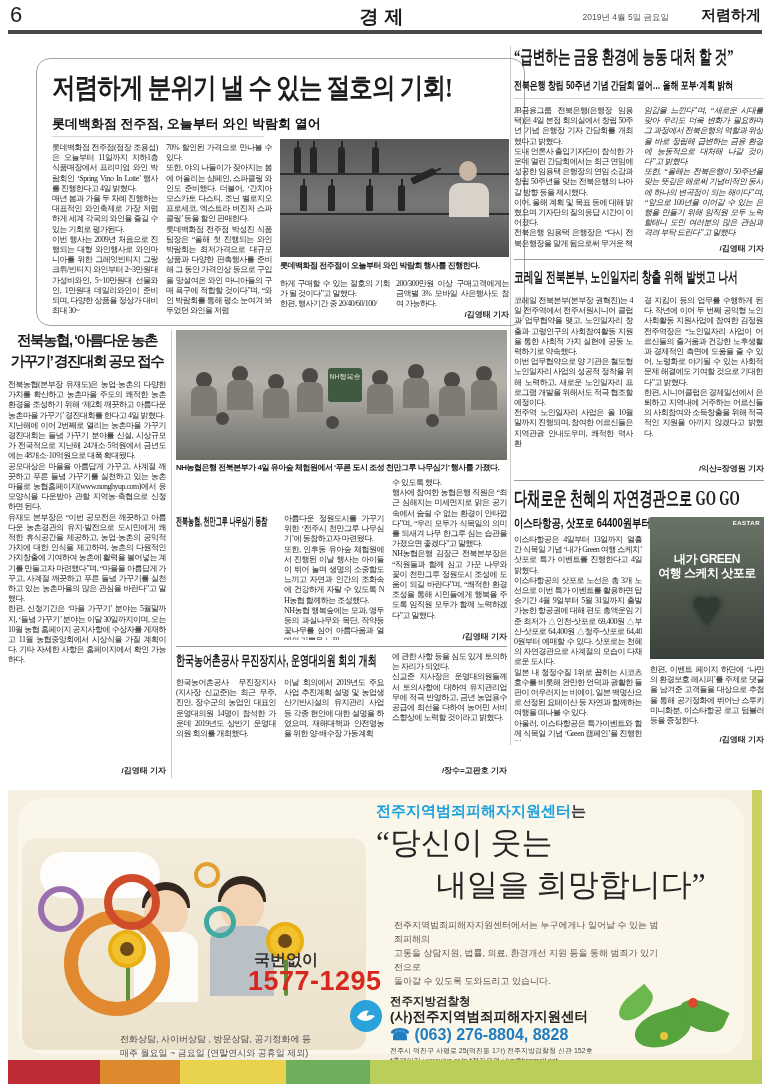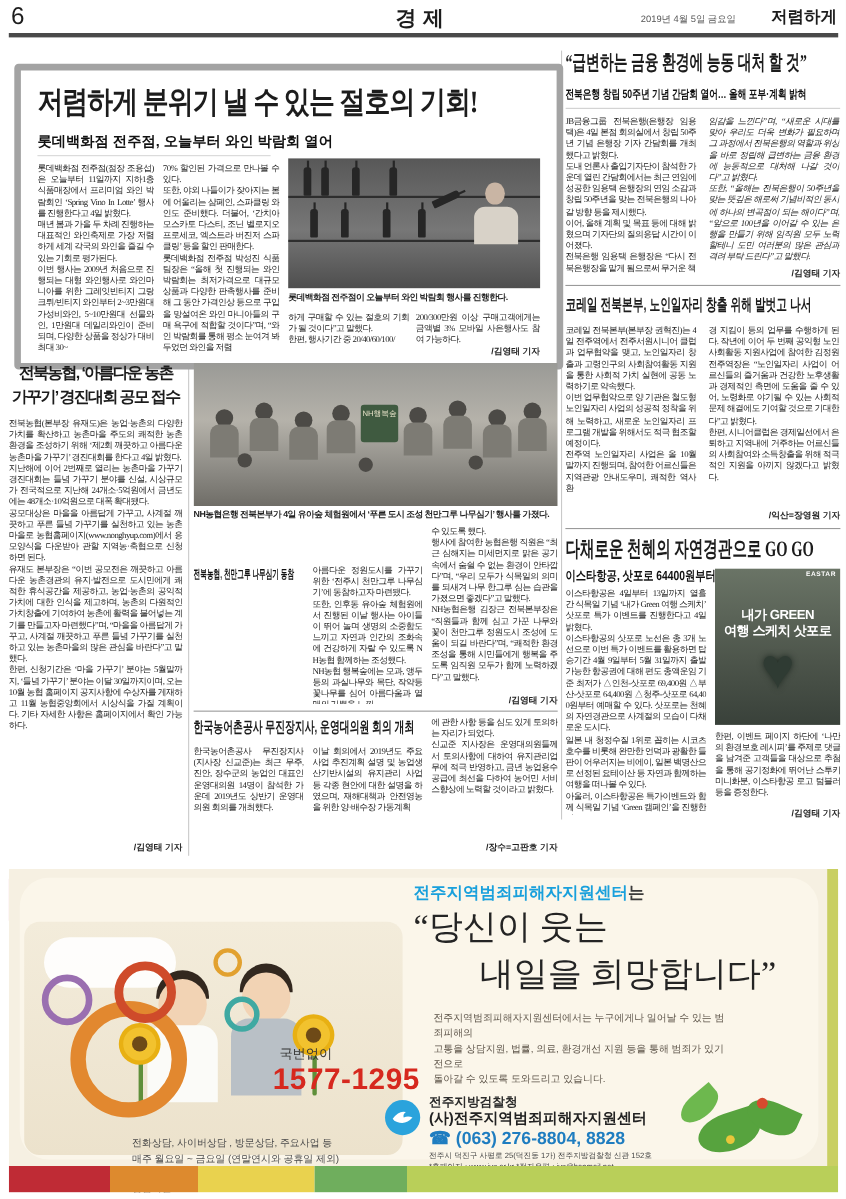--- a/index.html
+++ b/index.html
@@ -17,21 +17,21 @@
             white-space:pre-line;word-break:break-all;color:#222;overflow:hidden;}
   .byline{position:absolute;font-size:8px;background:#fff;padding-left:4px;color:#222;
           font-family:"Liberation Sans",sans-serif;font-weight:700;}
   .subhead{font-family:"Liberation Sans",sans-serif;font-weight:800;color:#111;}
   .caption{font-family:"Liberation Sans",sans-serif;font-weight:700;font-size:8px;line-height:10px;
            letter-spacing:-0.5px;color:#222;}
   .squeeze{display:inline-block;white-space:nowrap;transform-origin:0 50%;}
   .vrule{width:1px;background:#c9c9c9;}
   .hrule{height:1px;background:#9a9a9a;}
   
-  .art-wine{left:13px;top:58px;width:487px;height:266px;border:6px solid #a3a3a3;border-radius:4px;overflow:hidden;}
+  .art-wine{left:36px;top:58px;width:487px;height:266px;border:1px solid #a3a3a3;border-radius:14px;overflow:hidden;}
   .w-headline{left:15px;top:10px;font-size:28px;font-weight:700;letter-spacing:-1px;}
   .w-headline .squeeze{transform:scaleX(0.84);}
   .w-subhead{left:15px;top:56px;font-size:13px;}
   .w-subrule{left:15px;top:77px;width:212px;height:0;border-top:1px solid #d8d8d8;}
   .w-col1{left:15px;top:84px;width:106px;height:172px;}
   .w-col2{left:129px;top:84px;width:106px;height:172px;}
   .w-photo{left:243px;top:80px;width:229px;height:118px;background:linear-gradient(180deg,#585858,#777 55%,#4e4e4e);overflow:hidden;}
   .shelf{position:absolute;left:0;right:0;height:2px;background:#2e2e2e;}
   .bottle{position:absolute;width:7px;height:26px;background:#262626;border-radius:3px 3px 1px 1px;}
   .bottle:before{content:"";position:absolute;left:2.5px;top:-6px;width:2px;height:7px;background:#262626;}
@@ -128,21 +128,21 @@
   .ad-desc{left:386px;top:128px;width:268px;font-size:9px;line-height:14px;color:#5c5348;white-space:pre-line;}
   .kid-photo{left:14px;top:48px;width:344px;height:212px;background:linear-gradient(180deg,#f3ecdb,#ece2cc);border-radius:14px;overflow:hidden;}
   .cloud{position:absolute;left:18px;top:14px;width:120px;height:46px;background:#fff;border-radius:40px;opacity:.9;}
   .kid-head{position:absolute;width:44px;height:46px;border-radius:50%;background:#f2d3b4;}
   .kid-hair{position:absolute;width:48px;height:26px;border-radius:24px 24px 0 0;background:#33281f;}
   .kid-body{position:absolute;width:64px;height:70px;border-radius:16px 16px 0 0;}
   .sunflower{position:absolute;width:30px;height:30px;border-radius:50%;background:#f2c22e;box-shadow:0 0 0 4px #e8b013;}
   .sunflower:after{content:"";position:absolute;left:8px;top:8px;width:14px;height:14px;border-radius:50%;background:#6e4a17;}
   .stem{position:absolute;width:4px;height:46px;background:#5f8f3a;border-radius:2px;}
   .ring{position:absolute;border-radius:50%;}
-  .hot-label{left:246px;top:160px;font-size:12px;font-weight:400;color:#333;}
+  .hot-label{left:246px;top:160px;font-size:16px;font-weight:700;color:#333;}
   .hot-num{left:240px;top:176px;font-size:27px;font-weight:800;color:#d6281e;letter-spacing:0.5px;}
   .counsel{left:112px;top:228px;width:196px;font-size:9px;line-height:14px;color:#4a4a4a;white-space:pre-line;}
   .counsel .time{color:#1f8fd0;}
   .contact{left:342px;top:204px;width:275px;}
   .dove{position:absolute;left:0;top:6px;width:32px;height:32px;border-radius:50%;background:#2aa3dc;}
   .dove svg{position:absolute;left:5px;top:7px;}
   .ct-org1{position:absolute;left:40px;top:0;font-size:11.5px;font-weight:700;color:#2b2b2b;}
   .ct-org2{position:absolute;left:40px;top:14px;font-size:13.5px;font-weight:800;color:#222;}
   .ct-phone{position:absolute;left:40px;top:31px;font-size:16px;font-weight:800;color:#1f7dc0;}
   .ct-addr{position:absolute;left:40px;top:52px;font-size:7px;color:#444;}
@@ -342,21 +342,21 @@
       <div class="ring" style="left:30px;top:96px;width:34px;height:34px;border:6px solid #9a6fb0;"></div>
       <div class="ring" style="left:56px;top:120px;width:78px;height:78px;border:14px solid #e2882f;"></div>
       <div class="ring" style="left:96px;top:84px;width:40px;height:40px;border:8px solid #cf4b2a;"></div>
       <div class="ring" style="left:196px;top:116px;width:22px;height:22px;border:5px solid #3fa9a2;"></div>
       <div class="ring" style="left:186px;top:72px;width:18px;height:18px;border:4px solid #e2a12f;"></div>
 
       <div class="abs hot-label">국번없이</div>
       <div class="abs hot-num">1577-1295</div>
 
       <div class="abs counsel">
-        <span>전화상담, 사이버상담 , 방문상담, 주요사업 등
+        <span>전화상담, 사이버상담 , 방문상담, 공기정화에 등
 매주 월요일 ~ 금요일 (연말연시와 공휴일 제외)</span><br>
         <span>상담시간 : </span><span class="time">10:00~17:00</span>
       </div>
 
       <div class="abs contact">
         <div class="dove">
           <svg width="22" height="18" viewBox="0 0 22 18">
               <path d="M2 10 Q8 2 14 4 Q11 6 12 9 Q16 7 20 9 Q14 16 6 13 Q3 12 2 10Z" fill="#fff"></path>
             </svg>
         </div>

